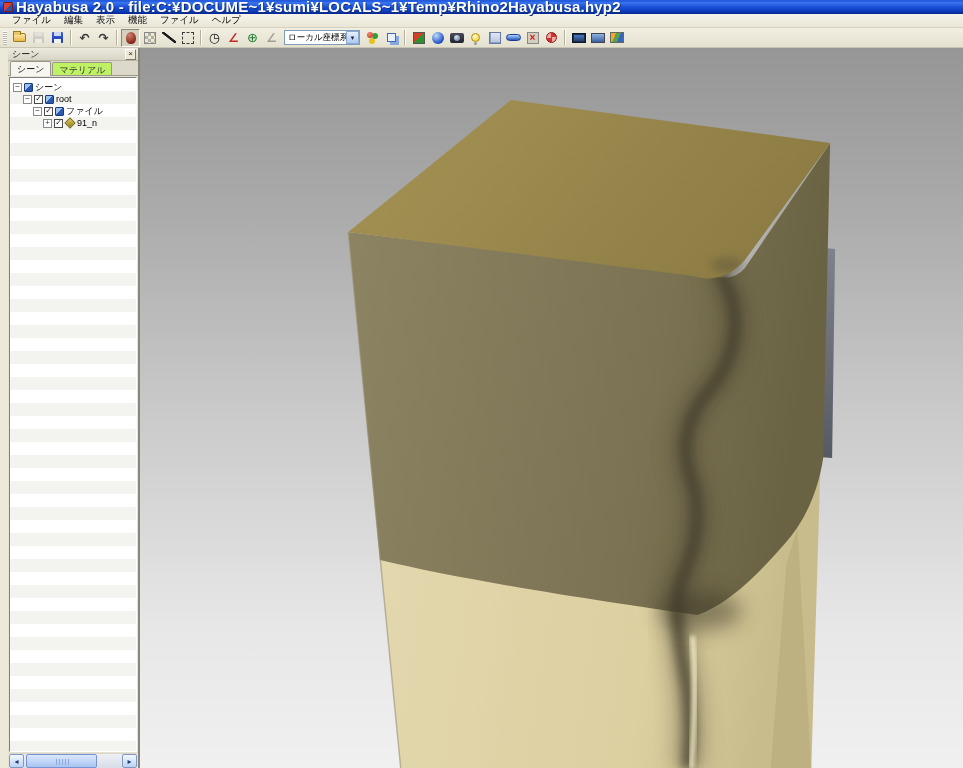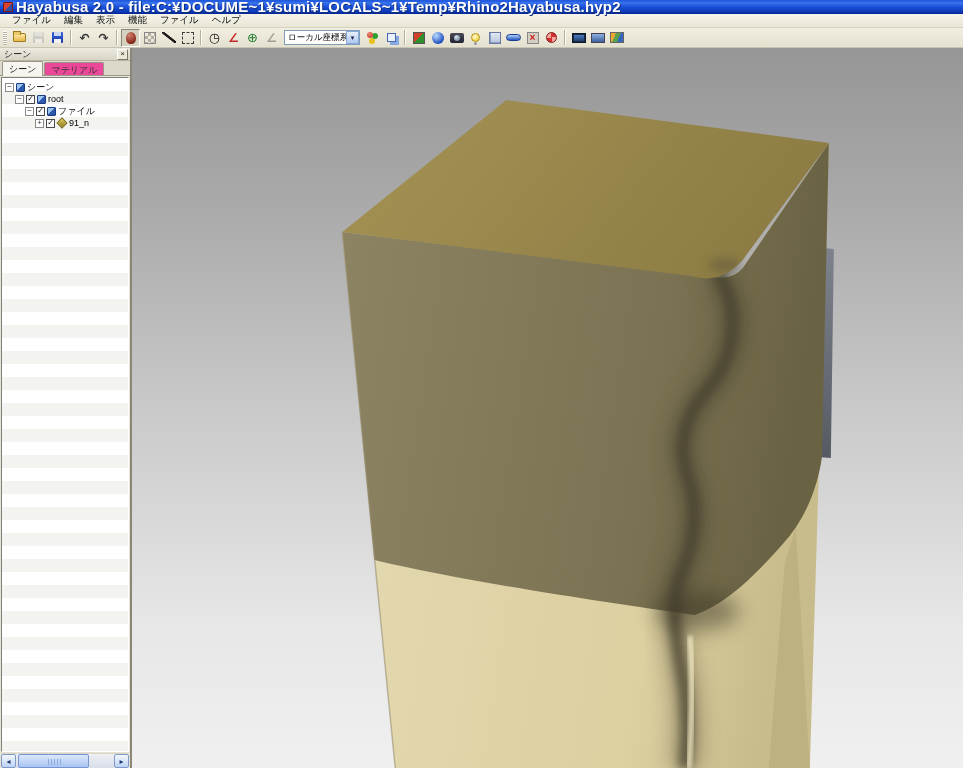--- a/index.html
+++ b/index.html
@@ -80,34 +80,34 @@
   .g-image { width:14px; height:11px; border:1px solid #666;
     background:linear-gradient(115deg,#f0a830 0 32%,#58a24c 32% 62%,#3466bc 62%); }
 
   .combo { height:15px; width:76px; margin:0 3px; display:flex; align-items:center;
     background:#fff; border:1px solid #7f9db9; font-size:8.5px; padding-left:3px;text-align:right; }
   .combo .cval { flex:1; white-space:nowrap; overflow:hidden; }
   .combo .carrow { width:13px; height:13px; display:flex; align-items:center; justify-content:center;
     background:linear-gradient(#e6f0fc,#aec8ee); border:1px solid #88a8d8; font-size:7px; color:#224; }
 
   
-  #main { display:flex; height:721px; }
+  #main { display:flex; height:721px;padding-left:8px; }
 
   
   #sidebar { width:132px; background:#e6e3d4; border-right:2px solid #8a8678; display:flex; flex-direction:column; }
   .panel-header { height:13px; display:flex; align-items:center; padding:0 2px 0 4px;
     background:linear-gradient(#ecead e0,#dcd9ca); background:linear-gradient(#eceadf,#d8d5c6);
     border-bottom:1px solid #b8b4a4; }
   .panel-title { flex:1; font-size:9px; color:#111; }
   .panel-close { width:11px; height:11px; display:flex; align-items:center; justify-content:center;
     background:#ece9d8; border:1px solid; border-color:#fff #7a7668 #7a7668 #fff; font-size:8px; line-height:8px; color:#222; }
   .tabs { height:15px; display:flex; align-items:flex-end; padding-left:2px; gap:1px;
     border-bottom:1px solid #9a968a; background:#dcd9ca; }
   .tab { padding:1px 6px 2px; font-size:9px; border:1px solid #9a968a; border-bottom:none;
-    border-radius:2px 2px 0 0; background:#ec4899; color:#333; height:13px; }
+    border-radius:2px 2px 0 0; background:#bef264; color:#333; height:13px; }
   .tab.active { background:#f6f5ef; height:15px; margin-bottom:-1px; color:#000; }
   .treelist { flex:1; margin:1px; border:1px solid; border-color:#808080 #fff #fff #808080;
     background:repeating-linear-gradient(180deg,#ffffff 0 13px,#f3f3f0 13px 26px); overflow:hidden; padding-top:3px; }
   .trow { height:12px; display:flex; align-items:center; gap:2px; padding-left:3px; }
   .trow .exp { width:9px; height:9px; border:1px solid #8a8a8a; background:#fff; display:flex;
     align-items:center; justify-content:center; font-size:8px; line-height:8px; color:#333; flex:none; }
   .trow .cb { width:9px; height:9px; border:1px solid #4a4a4a; background:#fff; display:flex;
     align-items:center; justify-content:center; flex:none; }
   .trow .cb i { font-style:normal; font-size:8px; line-height:8px; color:#111; font-weight:bold; }
   .cube-ic { width:9px; height:9px; flex:none; border:1px solid #1c3a7e; border-radius:1px;

